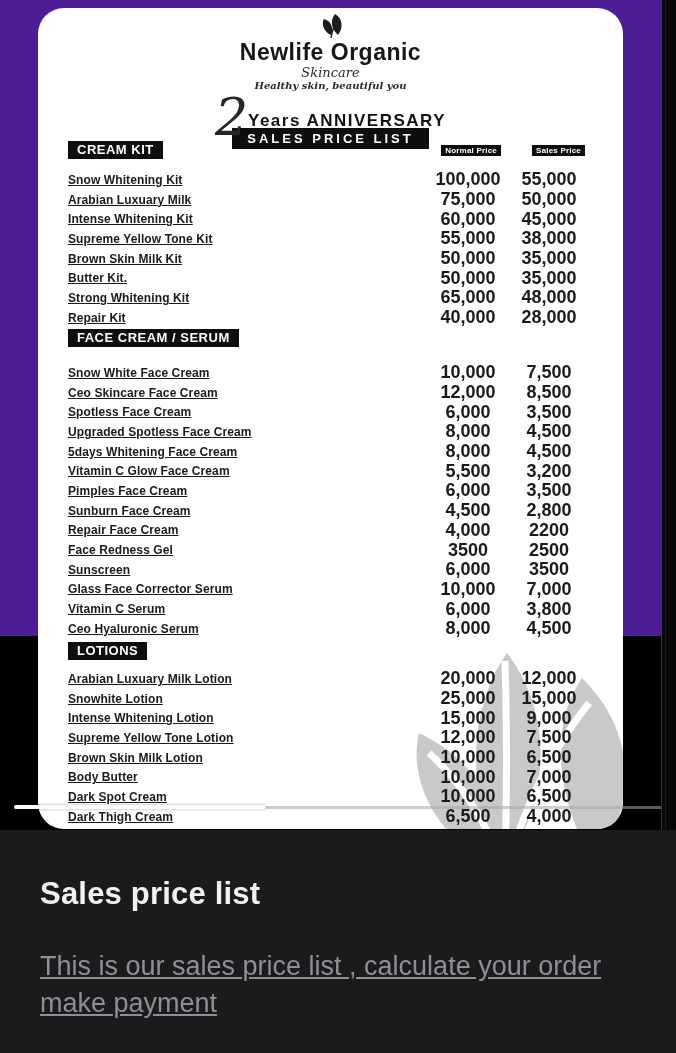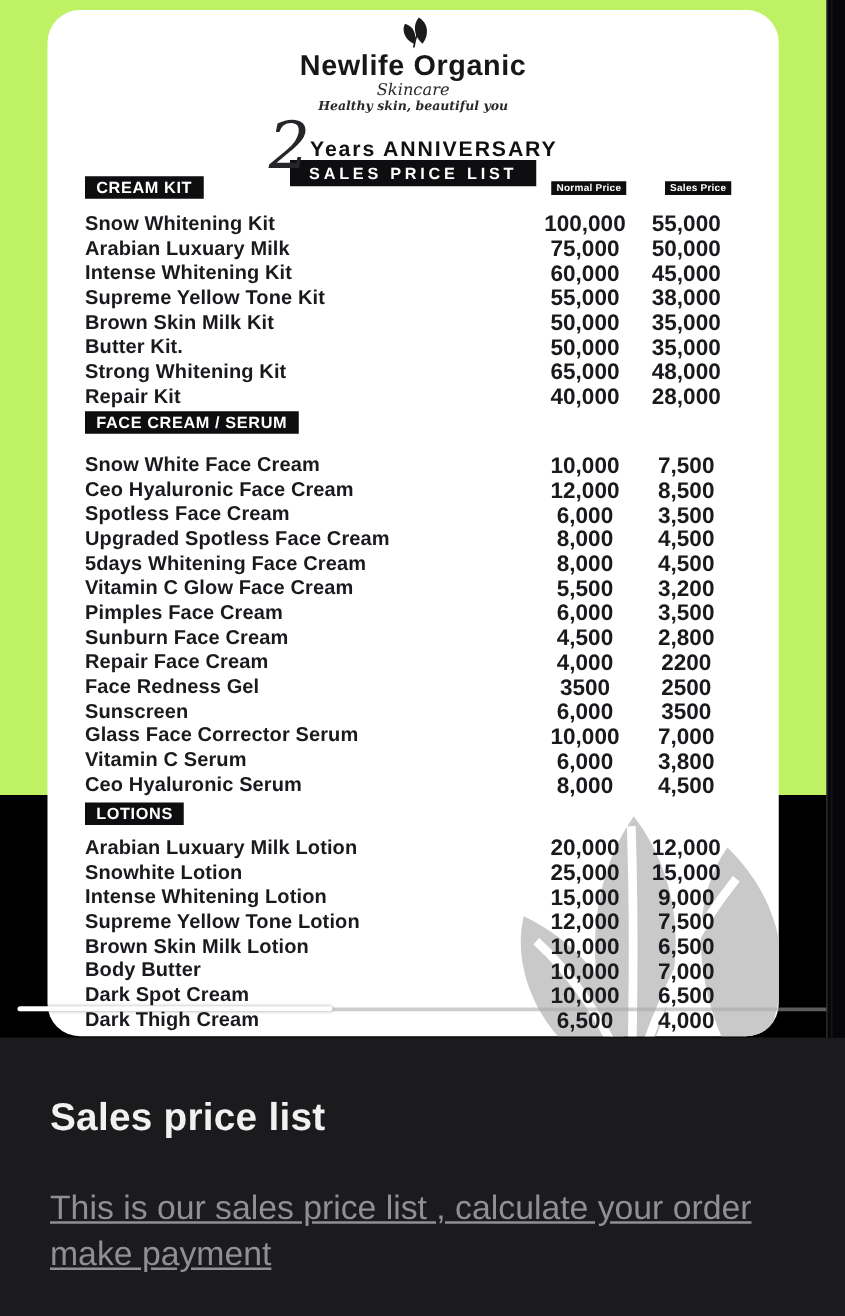--- a/index.html
+++ b/index.html
@@ -1,20 +1,20 @@
 <!DOCTYPE html>
 <html><head>
 <meta charset="utf-8">
 <style>
   * { margin:0; padding:0; box-sizing:border-box; }
   html,body { width:676px; height:1053px; overflow:hidden; background:#000; }
   body { font-family:"Liberation Sans", sans-serif; position:relative; }
 
   
-  .image-area { position:absolute; left:0; top:0; width:676px; height:636px; background:#bef264; }
+  .image-area { position:absolute; left:0; top:0; width:676px; height:636px; background:#4c1d95; }
 
   .next-edge { position:absolute; right:0; top:0; width:15px; height:830px;
     background:#070709; border-left:1px solid rgba(255,255,255,0.18); z-index:4; }
   .next-edge:after { content:""; position:absolute; left:3px; top:0; width:1px; height:100%;
     background:rgba(255,255,255,0.08); }
 
   
   .flyer-card { position:absolute; left:38px; top:8px; width:585px; height:821px;
     background:#ffffff; border-radius:26px; overflow:hidden; z-index:1; color:#1a1a1e; }
 
@@ -38,21 +38,21 @@
   .sec-title { font-size:13px; letter-spacing:0.5px; padding:2px 9px; line-height:14px; }
   .colhead { display:flex; justify-content:flex-end; }
   .colhead.normal { width:90px; margin-left:auto; }
   .colhead.sales  { width:72px; }
   .chip.small { font-size:8px; padding:1px 4px; line-height:9px; letter-spacing:0.2px; }
 
   .rows.r0 { margin-top:11px; }
   .rows.r1 { margin-top:16px; }
   .rows.r2 { margin-top:9px; }
   .row { display:flex; align-items:center; height:19.7px; }
-  .row .name { flex:1; font-size:16px; font-weight:bold; letter-spacing:0.1px; white-space:nowrap; }
+  .row .name { flex:1; font-size:12px; font-weight:bold; letter-spacing:0.1px; white-space:nowrap;text-decoration:underline; }
   .row .col { font-size:18px; font-weight:bold; text-align:center; }
   .row .col.normal { width:90px; }
   .row .col.sales  { width:72px; }
 
   
   .watermark { position:absolute; right:-24px; bottom:-34px; z-index:0; }
 
   
   .progress-track { position:absolute; left:14px; right:0; top:806px; height:3px;
     background:rgba(165,165,165,0.55); border-radius:2px; z-index:3; }
@@ -158,21 +158,21 @@
       <div class="sec-head">
         <span class="chip sec-title">FACE CREAM / SERUM</span>
       </div>
       <div class="rows r1">
           <div class="row">
             <span class="name">Snow White Face Cream</span>
             <span class="col normal">10,000</span>
             <span class="col sales">7,500</span>
           </div>
           <div class="row">
-            <span class="name">Ceo Hyaluronic Face Cream</span>
+            <span class="name">Ceo Skincare Face Cream</span>
             <span class="col normal">12,000</span>
             <span class="col sales">8,500</span>
           </div>
           <div class="row">
             <span class="name">Spotless Face Cream</span>
             <span class="col normal">6,000</span>
             <span class="col sales">3,500</span>
           </div>
           <div class="row">
             <span class="name">Upgraded Spotless Face Cream</span>

